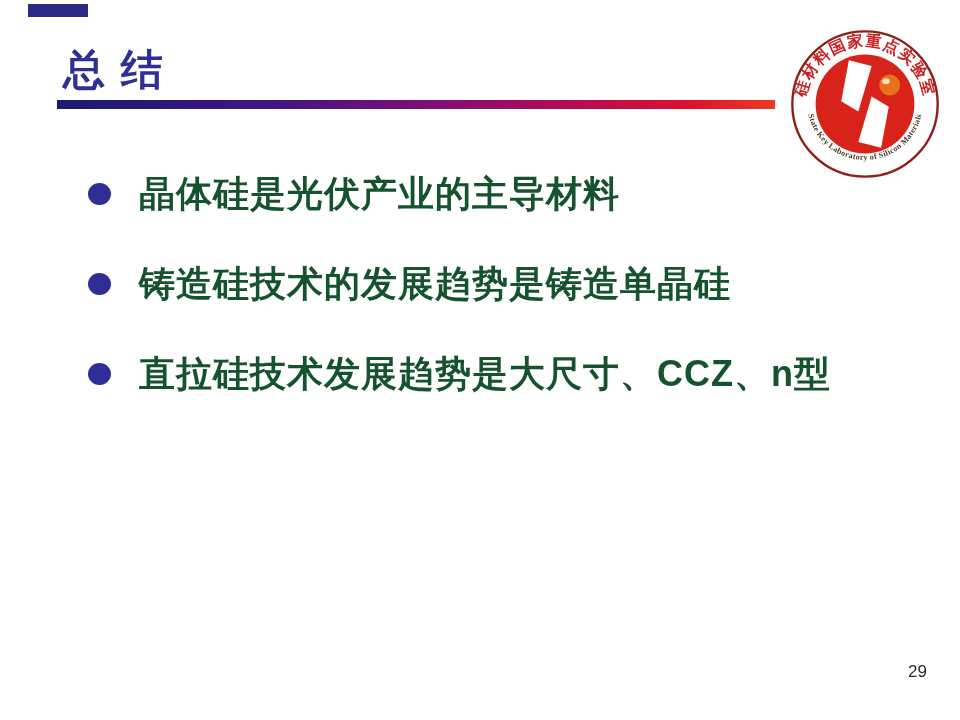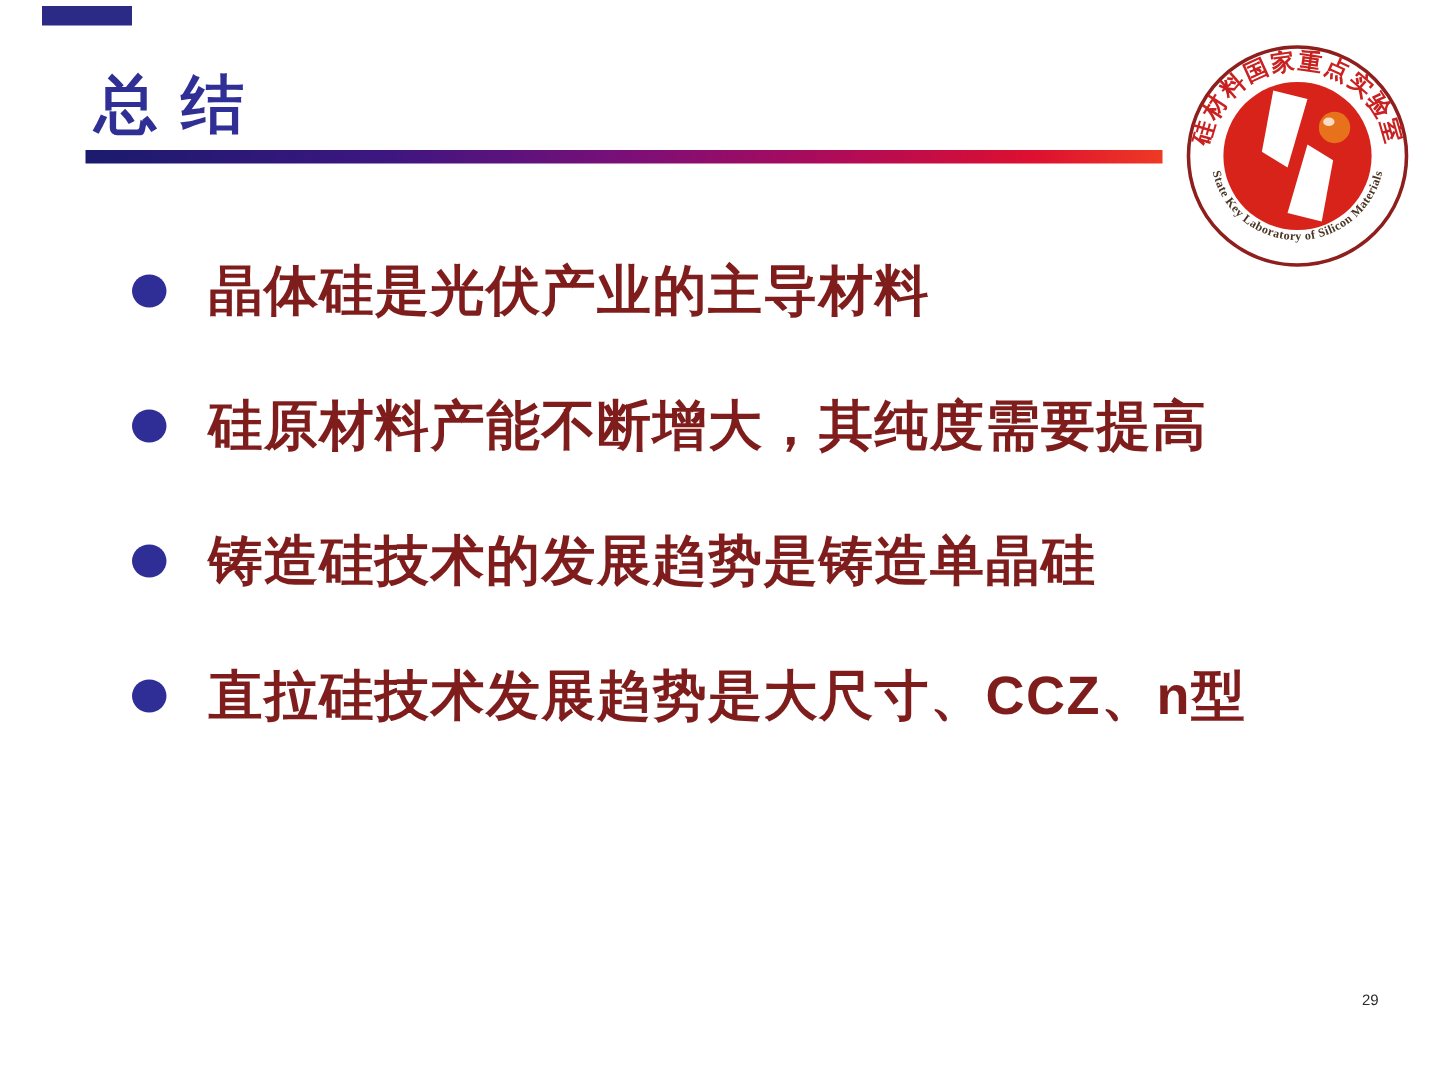--- a/index.html
+++ b/index.html
@@ -58,28 +58,28 @@
   .bullet-dot{
     flex:0 0 auto;
     width:23px;height:22px;
     border-radius:50%;
     background:#2e2e96;
     margin-right:28px;
   }
   .bullet-text{
     font-size:36px;
     font-weight:bold;
-    color:#7f1d1d;
+    color:#14532d;
     letter-spacing:1px;
     white-space:nowrap;
   }
   .page-number{
     position:absolute;
     left:908px;top:662px;
-    font-size:10px;
+    font-size:17px;
     color:#2a2a2a;
     text-align:center;
   }
 </style>
 </head>
 <body>
 
 <div class="slide">
 
   <div class="corner-bar"></div>
@@ -114,24 +114,20 @@
     </text>
   </svg>
 
   <ul class="bullet-list">
     <li class="bullet-item">
       <span class="bullet-dot"></span>
       <span class="bullet-text">晶体硅是光伏产业的主导材料</span>
     </li>
     <li class="bullet-item">
       <span class="bullet-dot"></span>
-      <span class="bullet-text">硅原材料产能不断增大，其纯度需要提高</span>
-    </li>
-    <li class="bullet-item">
-      <span class="bullet-dot"></span>
       <span class="bullet-text">铸造硅技术的发展趋势是铸造单晶硅</span>
     </li>
     <li class="bullet-item">
       <span class="bullet-dot"></span>
       <span class="bullet-text">直拉硅技术发展趋势是大尺寸、CCZ、n型</span>
     </li>
   </ul>
 
   <div class="page-number">29</div>
 

